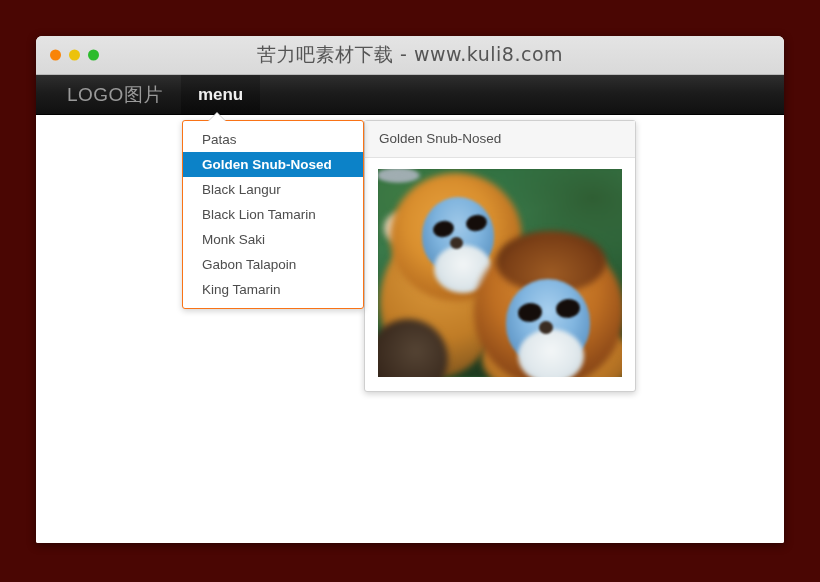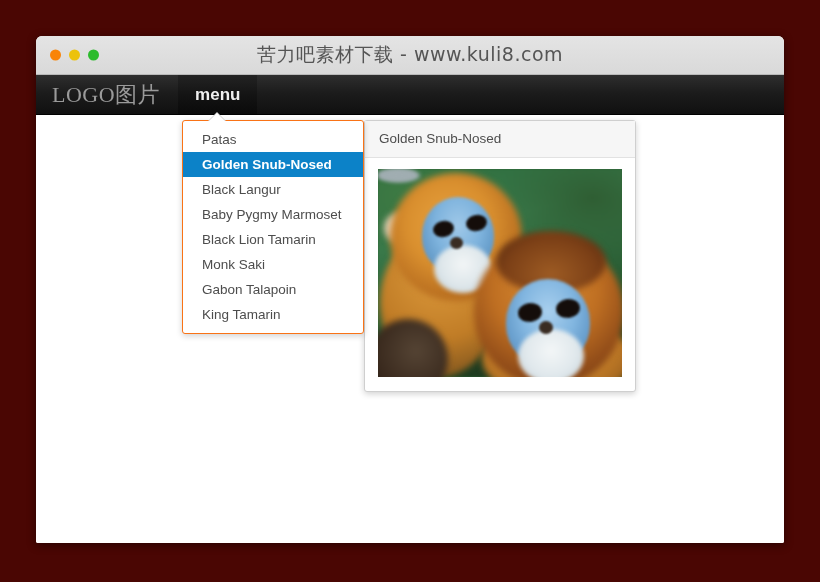--- a/index.html
+++ b/index.html
@@ -69,24 +69,24 @@
     position: relative;
     height: 39px;
     background: linear-gradient(to bottom, #2e2e2e 0%, #1c1c1c 45%, #101010 100%);
     display: flex;
     align-items: stretch;
     border-bottom: 1px solid #000;
   }
   .logo {
     display: flex;
     align-items: center;
-    padding: 0 18px 0 16px;
-    font-size: 22px;
+    padding: 0 18px 0 31px;
+    font-size: 19px;
     color: #9a9a9a;
-    font-family: Liberation Serif, serif;
+    font-family: Liberation Sans, sans-serif;
     letter-spacing: 0.5px;
     user-select: none;
   }
   .nav-item {
     display: flex;
     align-items: center;
     padding: 0 17px;
     font-size: 17px;
     font-weight: bold;
     color: #efefef;
@@ -311,21 +311,20 @@
 
   <div class="page">
 
     <div class="dropdown">
       <span class="caret-border"></span>
       <span class="caret"></span>
 
       <div class="menu-item">Patas</div>
       <div class="menu-item active">Golden Snub-Nosed</div>
       <div class="menu-item">Black Langur</div>
-      <div class="menu-item">Baby Pygmy Marmoset</div>
       <div class="menu-item">Black Lion Tamarin</div>
       <div class="menu-item">Monk Saki</div>
       <div class="menu-item">Gabon Talapoin</div>
       <div class="menu-item">King Tamarin</div>
     </div>
 
     <div class="detail">
       <div class="detail-header">Golden Snub-Nosed</div>
       <div class="detail-body">
         <div class="photo" title="Two golden snub-nosed monkeys with blue faces and golden-orange fur against a green blurred background">

